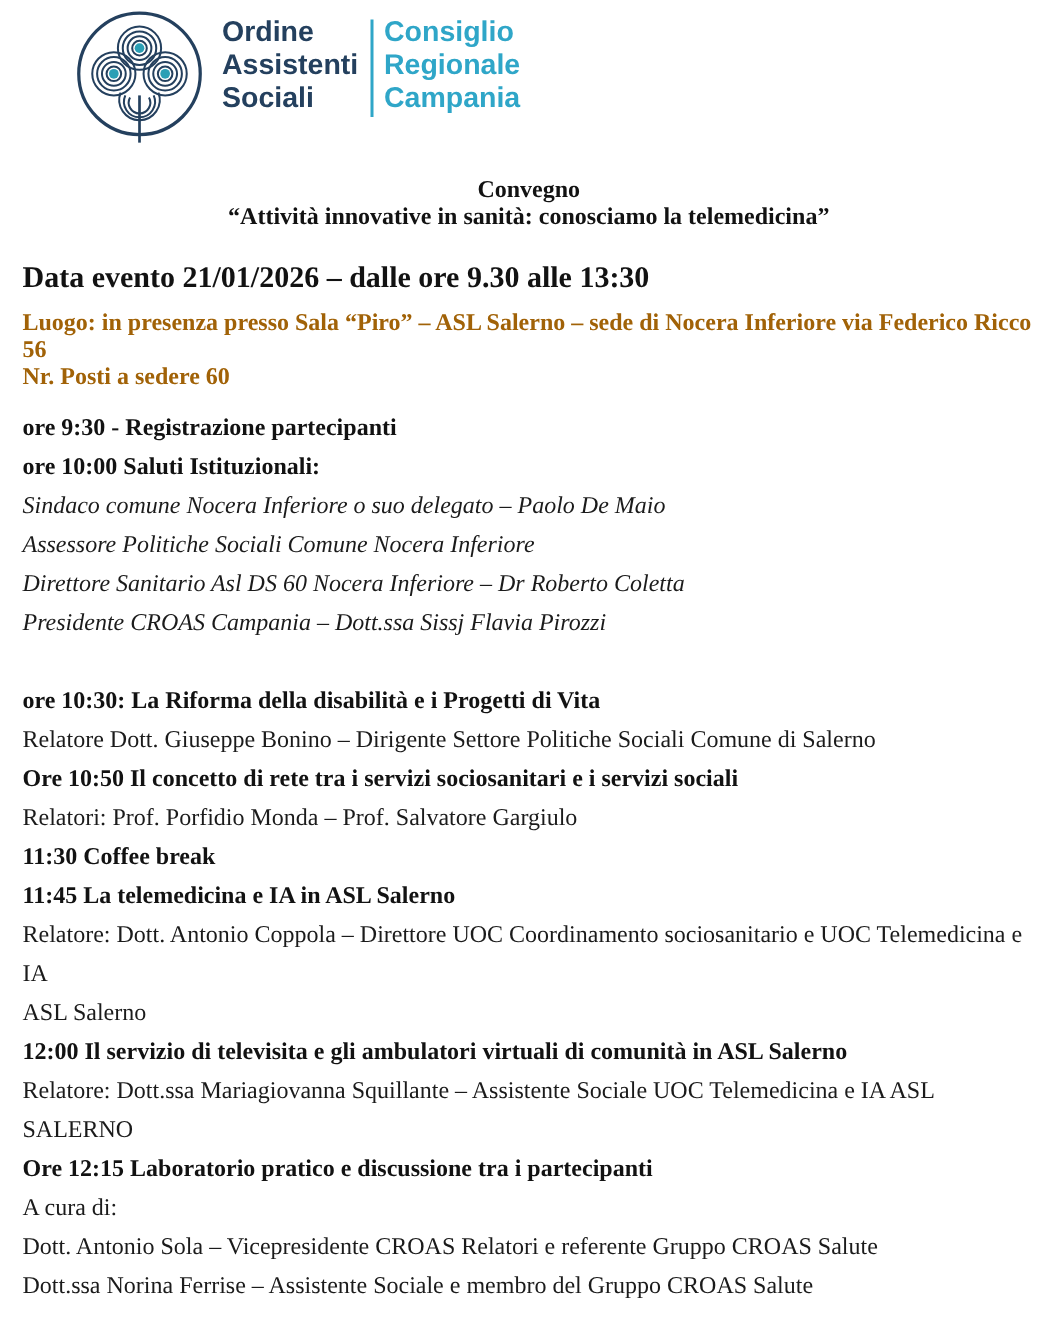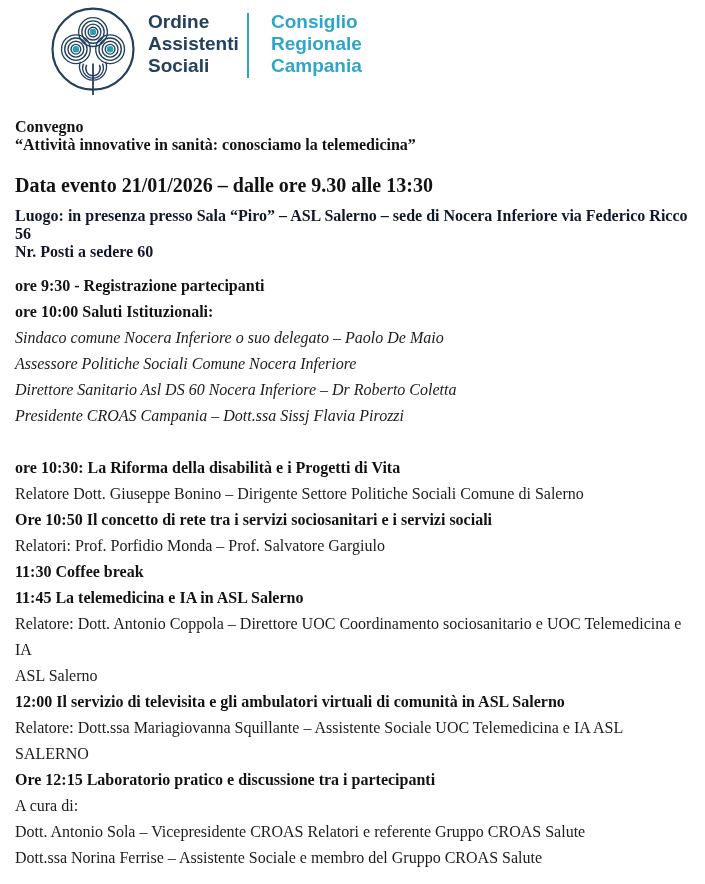--- a/index.html
+++ b/index.html
@@ -16,48 +16,48 @@
   .header{position:relative;height:96px;}
   .logo-mark{position:absolute;left:48px;top:6px;}
   .logo-org{
     position:absolute;left:148px;top:11px;
     font-family:"Liberation Sans", sans-serif;
     font-size:19px;line-height:22px;font-weight:600;
     color:#24405e;letter-spacing:0px;
   }
   .logo-divider{position:absolute;left:247px;top:13px;width:2px;height:65px;background:#2fa6c8;}
   .logo-region{
-    position:absolute;left:271px;top:11px;
+    position:absolute;left:256px;top:11px;
     font-family:"Liberation Sans", sans-serif;
     font-size:19px;line-height:22px;font-weight:600;
     color:#2fa6c8;
   }
   
   .content{padding:0 15px;}
   .title-block{
     margin-top:22px;
-    text-align:left;
+    text-align:center;
     font-weight:bold;
     font-size:16px;
     line-height:18px;
     color:#121212;
   }
   .date-line{
     margin:22px 0 0 0;
     font-weight:bold;
     font-size:20px;
     line-height:18px;
     color:#121212;
   }
   .location-block{
     margin:13px 0 0 0;
     font-weight:bold;
     font-size:16px;
     line-height:18px;
-    color:#0f172a;
+    color:#a16207;
   }
   .program{margin-top:12px;font-size:16px;color:#1b1b1b;}
   .pline{line-height:26px;min-height:26px;}
   .pline.bold{font-weight:bold;color:#121212;}
   .pline.italic{font-style:italic;}
   .pline.regular{font-weight:normal;}
 </style>
 </head>
 <body>
 

